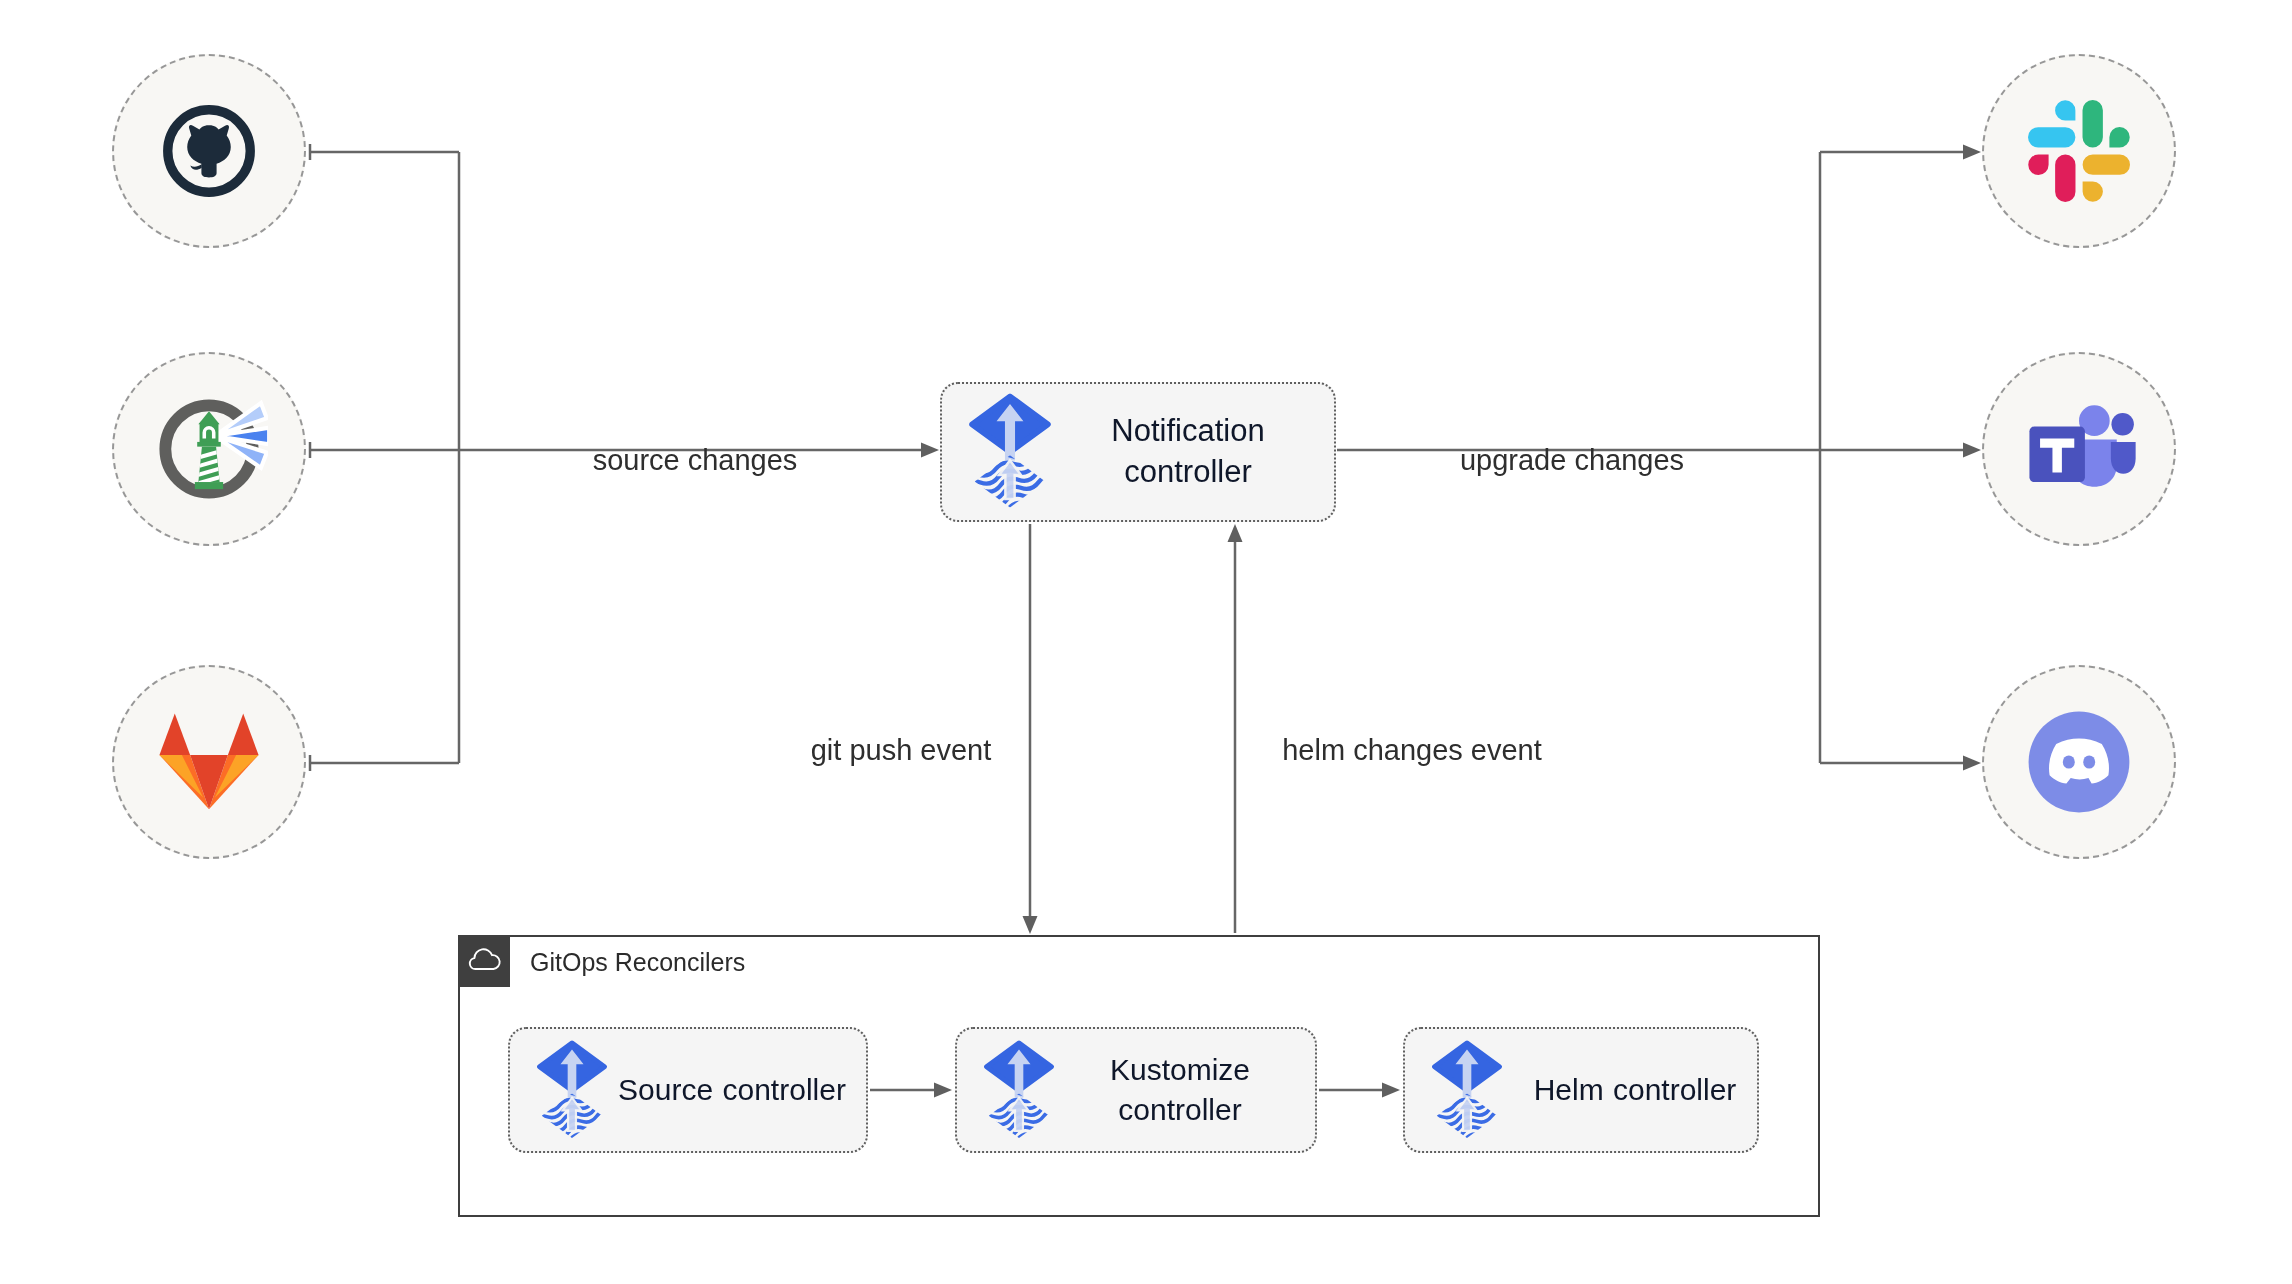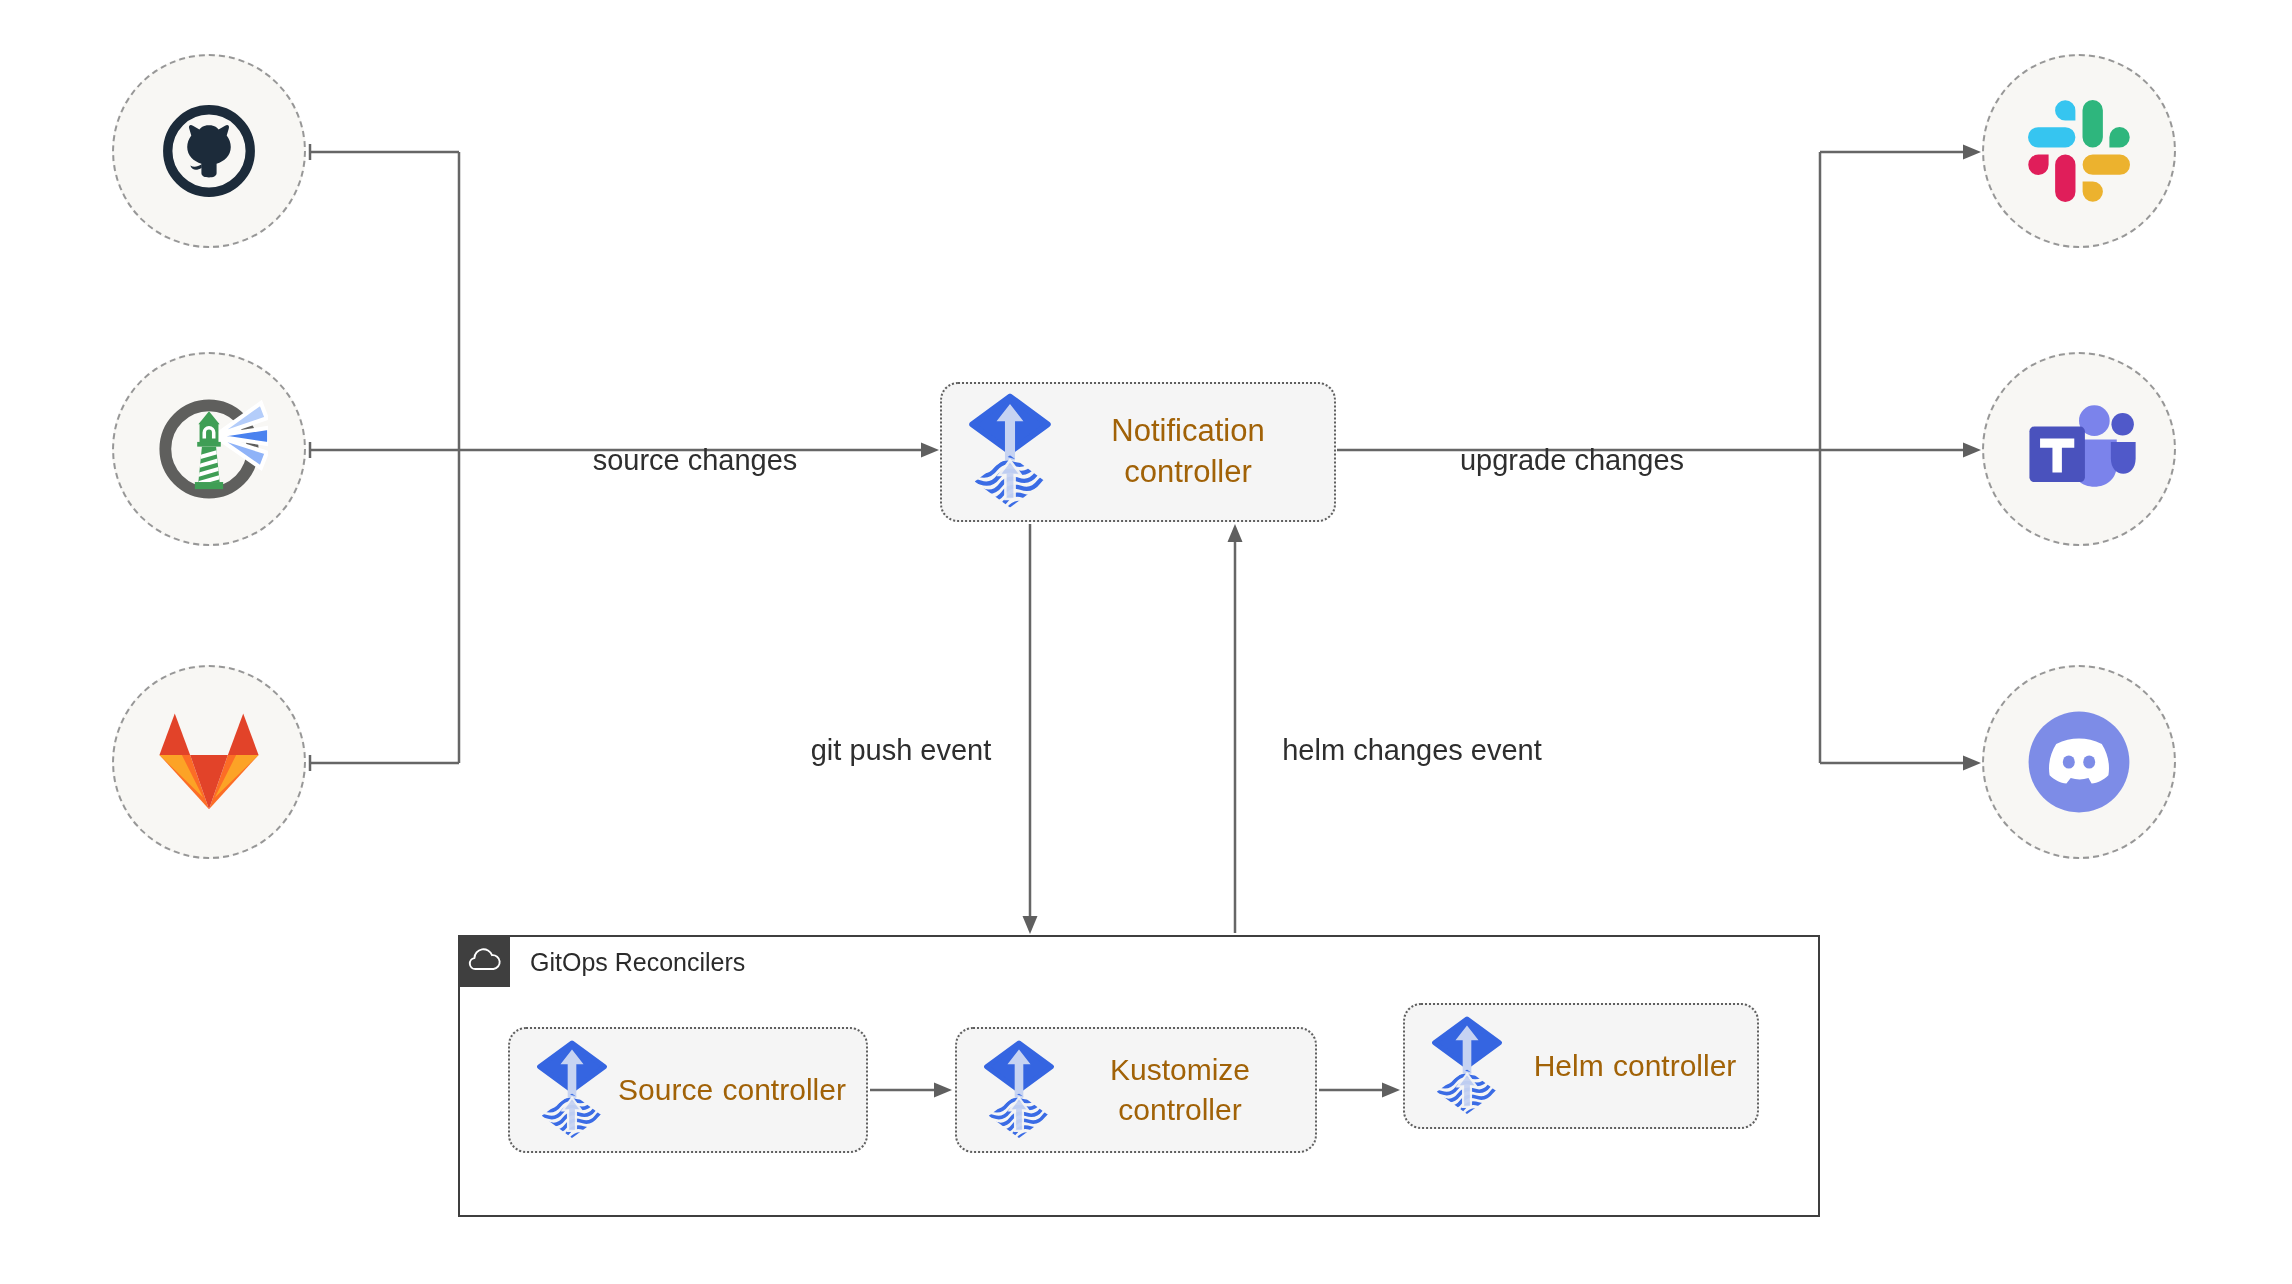--- a/index.html
+++ b/index.html
@@ -21,24 +21,24 @@
   #port-teams{left:1982px;top:352px;}
   #port-discord{left:1982px;top:665px;}
   
   .node{
     position:absolute;background:#f5f5f5;border:2px dotted #5f5f5f;border-radius:18px;
     display:flex;align-items:center;box-sizing:border-box;z-index:2;padding-left:26px;
   }
   #node-notification{left:940px;top:382px;width:396px;height:140px;}
   #node-source{left:508px;top:1027px;width:360px;height:126px;}
   #node-kustomize{left:955px;top:1027px;width:362px;height:126px;}
-  #node-helm{left:1403px;top:1003px;width:356px;height:126px;gap:20px;}
+  #node-helm{left:1403px;top:1027px;width:356px;height:126px;gap:20px;}
   .node .flux{flex:0 0 auto;}
   .node-label{
-    flex:1;text-align:center;font-size:30px;line-height:1.32;color:#a16207;
+    flex:1;text-align:center;font-size:30px;line-height:1.32;color:#0f172a;
     padding-right:10px;word-spacing:1px;
   }
   #node-notification .node-label{font-size:31px;}
   
   .edge-label{
     position:absolute;transform:translate(-50%,-50%);white-space:nowrap;
     font-size:29px;color:#2e2e2e;z-index:3;margin-top:38px;
   }
   #label-source-changes{left:695px;top:422px;}
   #label-cluster-changes{left:1572px;top:422px;}

